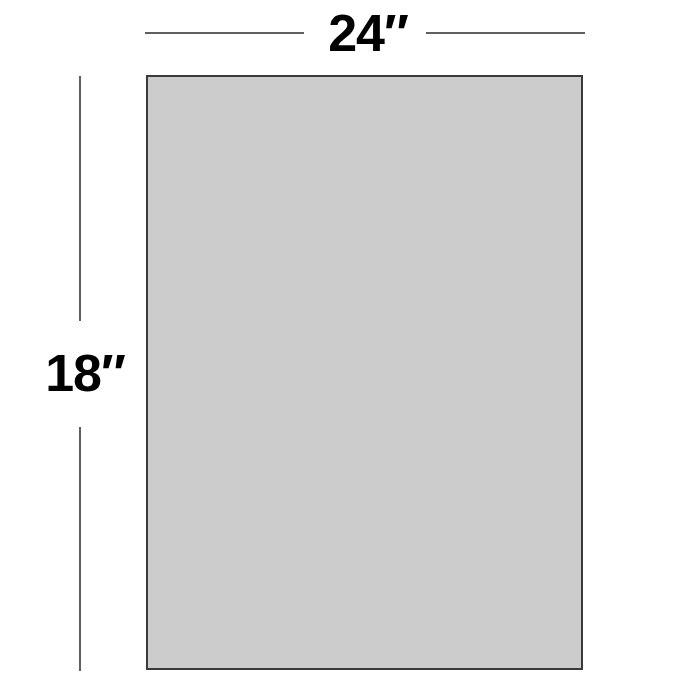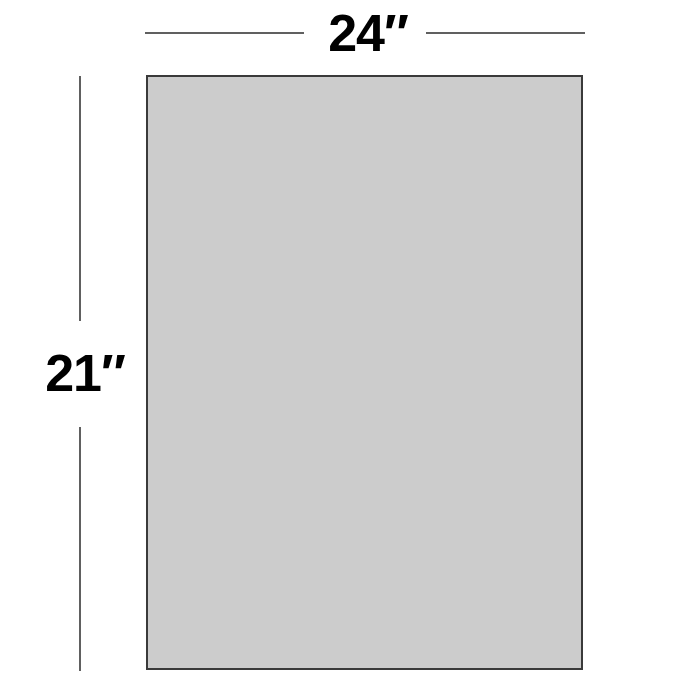--- a/index.html
+++ b/index.html
@@ -75,19 +75,19 @@
 <div class="canvas">
 
   <div class="dim-top">
     <div class="dim-line"></div>
     <div class="dim-label">24″</div>
     <div class="dim-line"></div>
   </div>
 
   <div class="dim-left">
     <div class="dim-line"></div>
-    <div class="dim-label">21″</div>
+    <div class="dim-label">18″</div>
     <div class="dim-line"></div>
   </div>
 
   <div class="rect"></div>
 
 </div>
 
 </body></html>

